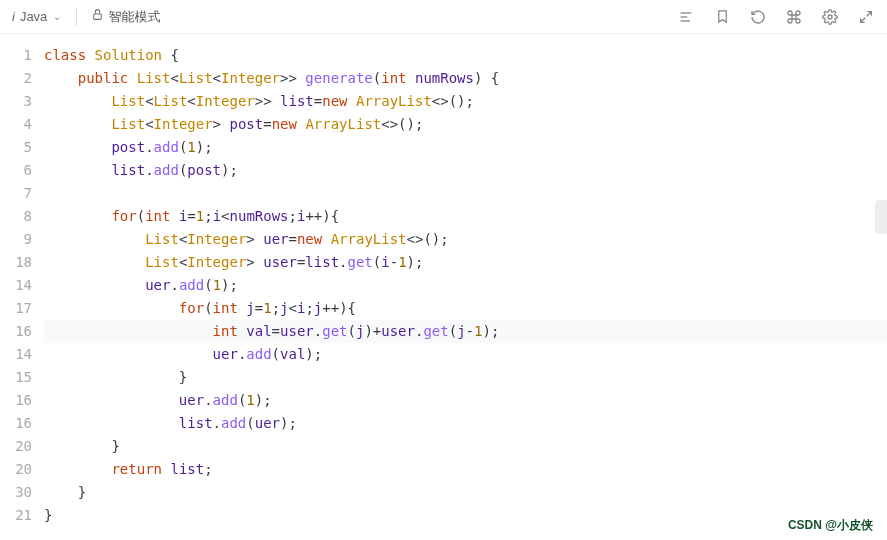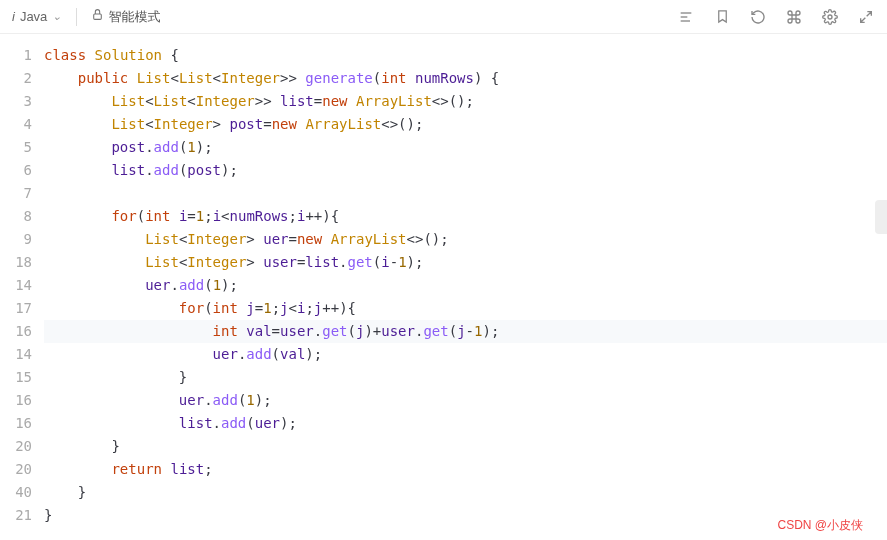--- a/index.html
+++ b/index.html
@@ -89,25 +89,26 @@
     .hl-line { background: #f7f9fb; }
     .kw { color: #c2410c; }
     .type { color: #c18401; margin-top: 44px; }
     .fn { color: #8b5cf6; }
     .num { color: #986801; }
     .punc { color: #383a42; }
     .op { color: #383a42; }
     .ident { color: #4c1d95; }
     .watermark {
       position: absolute;
-      right: 24px;
+      right: 14px;
       bottom: 6px;
       font-size: 12px;
-      color: #ef4444;
+      color: #14532d;
       font-family: sans-serif;
+      font-weight: bold;
     }
     .side-tab {
       position: absolute;
       right: 0;
       top: 200px;
       width: 12px;
       height: 34px;
       background: #eee;
       border-radius: 4px 0 0 4px;
     }
@@ -185,21 +186,21 @@
       <div class="line">18</div>
       <div class="line">14</div>
       <div class="line">17</div>
       <div class="line">16</div>
       <div class="line">14</div>
       <div class="line">15</div>
       <div class="line">16</div>
       <div class="line">16</div>
       <div class="line">20</div>
       <div class="line">20</div>
-      <div class="line">40</div>
+      <div class="line">30</div>
       <div class="line">21</div>
     </div>
   <div class="code" id="code"><div class="line"><span class="kw">class</span> <span class="type">Solution</span> <span class="punc">{</span></div><div class="line">    <span class="kw">public</span> <span class="type">List</span><span class="punc">&lt;</span><span class="type">List</span><span class="punc">&lt;</span><span class="type">Integer</span><span class="punc">&gt;&gt;</span> <span class="fn">generate</span><span class="punc">(</span><span class="kw">int</span> <span class="ident">numRows</span><span class="punc">)</span> <span class="punc">{</span></div><div class="line">        <span class="type">List</span><span class="punc">&lt;</span><span class="type">List</span><span class="punc">&lt;</span><span class="type">Integer</span><span class="punc">&gt;&gt;</span> <span class="ident">list</span><span class="op">=</span><span class="kw">new</span> <span class="type">ArrayList</span><span class="punc">&lt;&gt;();</span></div><div class="line">        <span class="type">List</span><span class="punc">&lt;</span><span class="type">Integer</span><span class="punc">&gt;</span> <span class="ident">post</span><span class="op">=</span><span class="kw">new</span> <span class="type">ArrayList</span><span class="punc">&lt;&gt;();</span></div><div class="line">        <span class="ident">post</span><span class="punc">.</span><span class="fn">add</span><span class="punc">(</span><span class="num">1</span><span class="punc">);</span></div><div class="line">        <span class="ident">list</span><span class="punc">.</span><span class="fn">add</span><span class="punc">(</span><span class="ident">post</span><span class="punc">);</span></div><div class="line"></div><div class="line">        <span class="kw">for</span><span class="punc">(</span><span class="kw">int</span> <span class="ident">i</span><span class="op">=</span><span class="num">1</span><span class="punc">;</span><span class="ident">i</span><span class="op">&lt;</span><span class="ident">numRows</span><span class="punc">;</span><span class="ident">i</span><span class="op">++</span><span class="punc">)</span><span class="punc">{</span></div><div class="line">            <span class="type">List</span><span class="punc">&lt;</span><span class="type">Integer</span><span class="punc">&gt;</span> <span class="ident">uer</span><span class="op">=</span><span class="kw">new</span> <span class="type">ArrayList</span><span class="punc">&lt;&gt;();</span></div><div class="line">            <span class="type">List</span><span class="punc">&lt;</span><span class="type">Integer</span><span class="punc">&gt;</span> <span class="ident">user</span><span class="op">=</span><span class="ident">list</span><span class="punc">.</span><span class="fn">get</span><span class="punc">(</span><span class="ident">i</span><span class="op">-</span><span class="num">1</span><span class="punc">);</span></div><div class="line">            <span class="ident">uer</span><span class="punc">.</span><span class="fn">add</span><span class="punc">(</span><span class="num">1</span><span class="punc">);</span></div><div class="line">                <span class="kw">for</span><span class="punc">(</span><span class="kw">int</span> <span class="ident">j</span><span class="op">=</span><span class="num">1</span><span class="punc">;</span><span class="ident">j</span><span class="op">&lt;</span><span class="ident">i</span><span class="punc">;</span><span class="ident">j</span><span class="op">++</span><span class="punc">)</span><span class="punc">{</span></div><div class="line hl-line">                    <span class="kw">int</span> <span class="ident">val</span><span class="op">=</span><span class="ident">user</span><span class="punc">.</span><span class="fn">get</span><span class="punc">(</span><span class="ident">j</span><span class="punc">)</span><span class="op">+</span><span class="ident">user</span><span class="punc">.</span><span class="fn">get</span><span class="punc">(</span><span class="ident">j</span><span class="op">-</span><span class="num">1</span><span class="punc">);</span></div><div class="line">                    <span class="ident">uer</span><span class="punc">.</span><span class="fn">add</span><span class="punc">(</span><span class="ident">val</span><span class="punc">);</span></div><div class="line">                <span class="punc">}</span></div><div class="line">                <span class="ident">uer</span><span class="punc">.</span><span class="fn">add</span><span class="punc">(</span><span class="num">1</span><span class="punc">);</span></div><div class="line">                <span class="ident">list</span><span class="punc">.</span><span class="fn">add</span><span class="punc">(</span><span class="ident">uer</span><span class="punc">);</span></div><div class="line">        <span class="punc">}</span></div><div class="line">        <span class="kw">return</span> <span class="ident">list</span><span class="punc">;</span></div><div class="line">    <span class="punc">}</span></div><div class="line"><span class="punc">}</span></div></div>
 </div>
 
 <div class="side-tab"></div>
 
 <div class="watermark">CSDN @小皮侠</div>
 
 </body></html>

